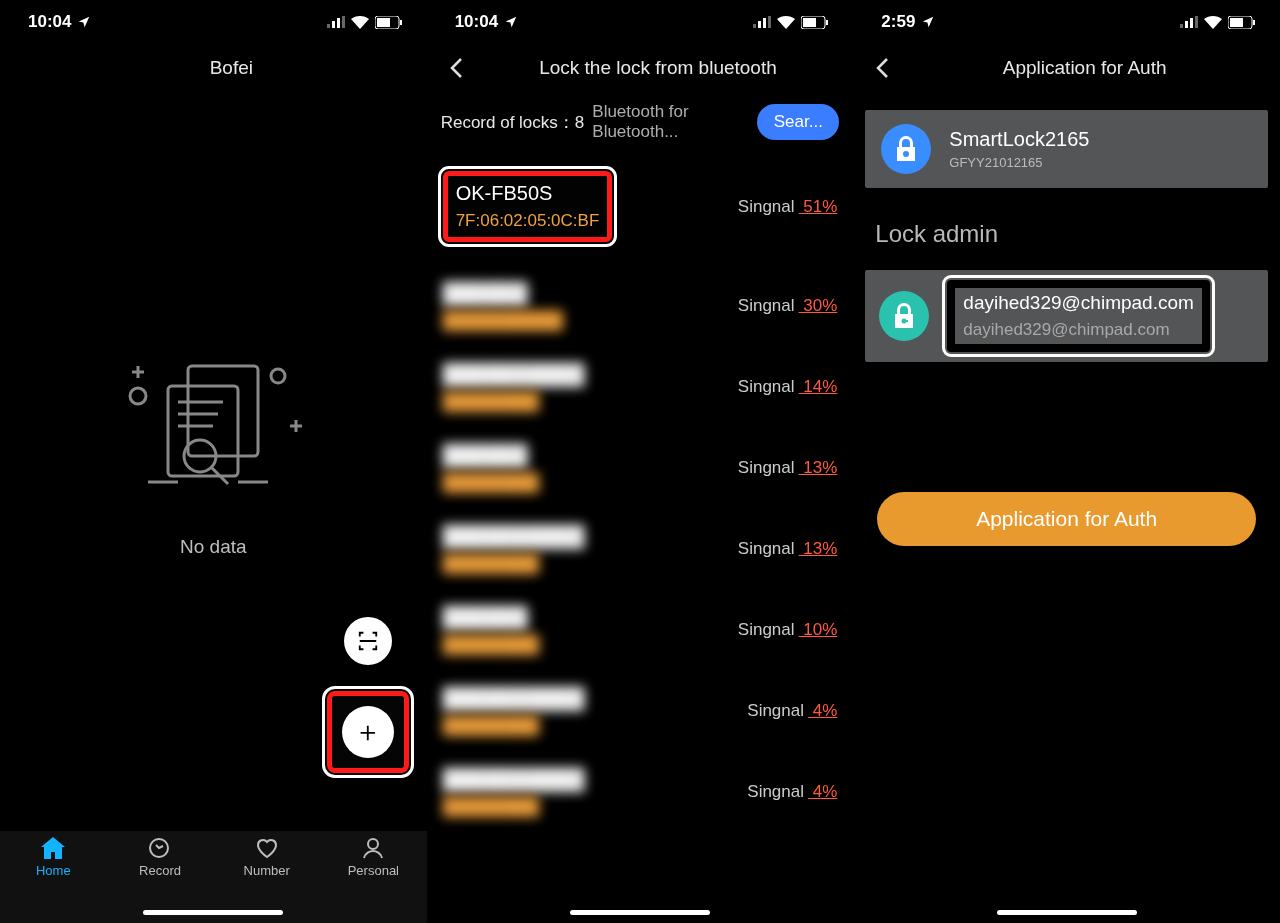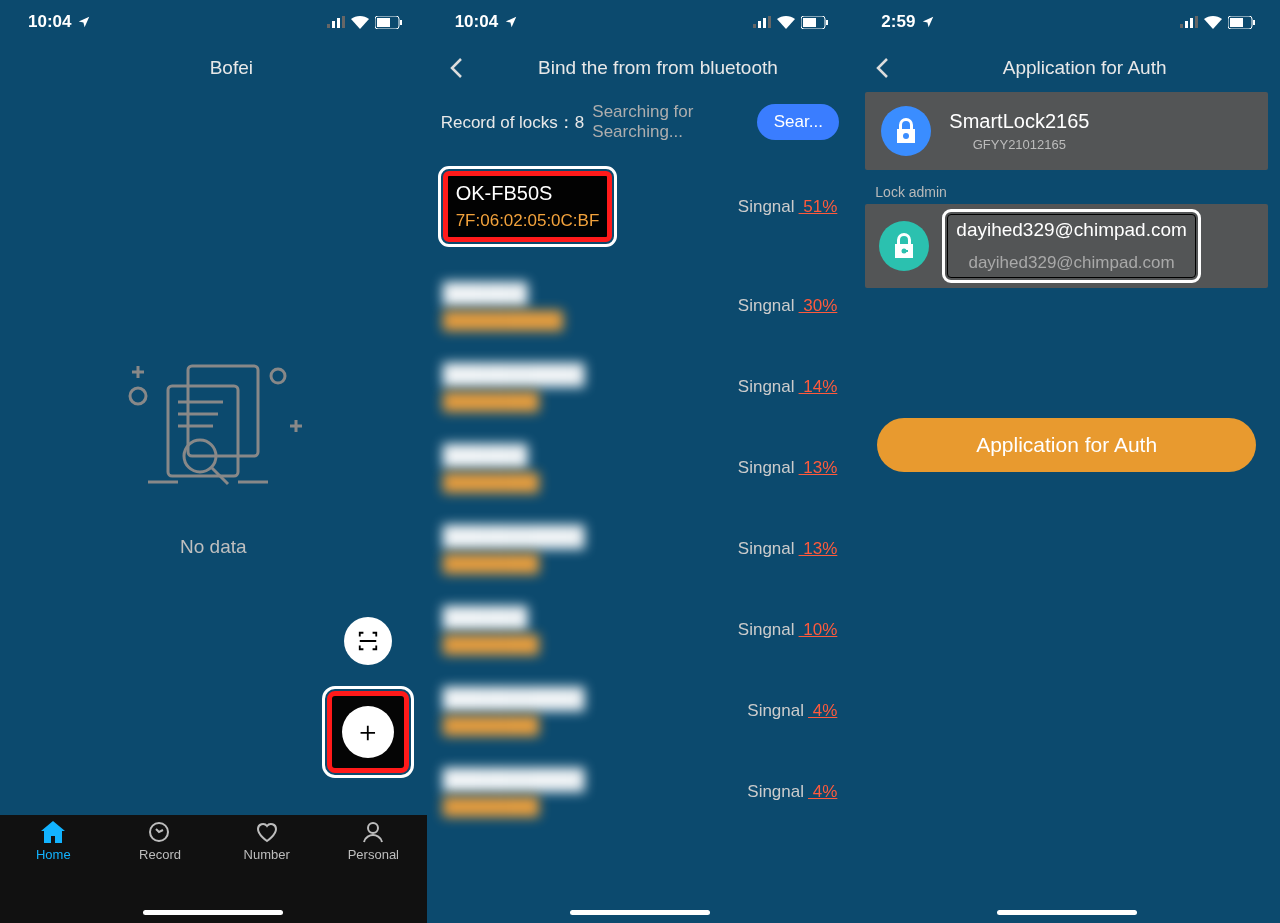--- a/index.html
+++ b/index.html
@@ -4,21 +4,21 @@
 <style>
   * { box-sizing: border-box; margin: 0; padding: 0; }
   body {
     background: #f0f0f0;
     font-family: -apple-system, "SF Pro Text", "Helvetica Neue", Arial, sans-serif;
     width: 1280px; height: 923px;
     display: flex;
   }
   .phone {
     width: 426.66px; height: 923px;
-    background: #0c4a6e;
+    background: #000000;
     position: relative;
     color: #fff;
     overflow: hidden;
   }
   .status-bar {
     height: 44px;
     display: flex;
     align-items: center;
     justify-content: space-between;
     padding: 0 24px 0 28px;
@@ -45,21 +45,21 @@
   .empty-body {
     height: 730px;
     display: flex; flex-direction: column;
     align-items: center; justify-content: center;
     color: #bbb;
     gap: 40px;
   }
   .no-data-text { font-size: 19px; color: #bfbfbf; }
   .tab-bar {
     position: absolute; bottom: 0; left: 0; right: 0;
-    height: 108px;
+    height: 92px;
     background: #111;
     display: flex;
     padding-top: 6px;
   }
   .tab-item {
     flex: 1;
     display: flex; flex-direction: column; align-items: center;
     gap: 4px;
     font-size: 13px;
     color: #bdbdbd;
@@ -126,46 +126,45 @@
     border-radius: 6px;
     padding: 6px 8px;
     background:#020202;
     display:inline-flex; flex-direction:column; gap:6px;
     margin: 6px 0 8px 0;
   }
 
   
   .s3-card {
     background: #535556;
-    margin: 0 12px;
+    margin: 18px 12px;
     border-radius: 2px;
     display:flex; align-items:center;
     gap: 18px;
     padding: 14px 16px;
-    text-align: center;
   }
   .s3-icon {
     width: 50px; height: 50px; border-radius: 50%;
     display:flex; align-items:center; justify-content:center;
   }
   .s3-icon.blue { background:#3a8dff; }
   .s3-icon.teal { background:#2bc1af; }
   .s3-card .title { font-size: 20px; color:#fff; }
   .s3-card .sub { font-size: 13px; color:#bcbcbc; margin-top:4px; }
   .s3-section-label {
-    font-size: 14px; color:#b9b9b9;
+    font-size: 24px; color:#b9b9b9;
     padding: 14px 22px 4px 22px;
   }
   .admin-highlight {
-    border: 1px solid #000000;
+    border: 8px solid #000000;
     outline: 3px solid #fff;
     outline-offset: 2px;
     border-radius: 4px;
     padding: 4px 8px;
-    display:inline-flex; flex-direction:column; gap:8px;
+    display:inline-flex; flex-direction:column; gap:2px;
   }
   .admin-highlight .title { font-size: 19px; color:#fff; }
   .admin-highlight .sub { font-size: 17px; color:#a9a9a9; }
   .auth-button {
     margin: 130px 24px 0 24px;
     background: #e89a2f;
     color:#fff;
     border-radius: 30px;
     height: 54px;
     display:flex; align-items:center; justify-content:center;
@@ -301,28 +300,28 @@
         </svg>
     </div>
   </div>
 
   <div class="header">
     <div class="back-btn">
       <svg width="14" height="22" viewBox="0 0 14 22" stroke="#ddd" fill="none" stroke-width="2.5">
           <path d="M12 2L3 11l9 9"></path>
         </svg>
     </div>
-    <span>Bind the from from bluetooth</span>
+    <span>Lock the lock from bluetooth</span>
   </div>
 
   <div class="s2-toolbar">
     <div class="s2-count">
       <span>Record of locks：</span><span>8</span>
     </div>
-    <div class="s2-searching">Searching for Searching...</div>
+    <div class="s2-searching">Bluetooth for Bluetooth...</div>
     <div class="s2-searchbtn">Sear...</div>
   </div>
 
   <div class="lock-list" id="lock-list">
       <div class="lock-row">
         <div class="lock-first-highlight">
           <div class="lock-name">OK-FB50S</div>
           <div class="lock-mac">7F:06:02:05:0C:BF</div>
         </div>
         <div class="signal">Singnal<span class="signal-pct"> 51%</span></div>

